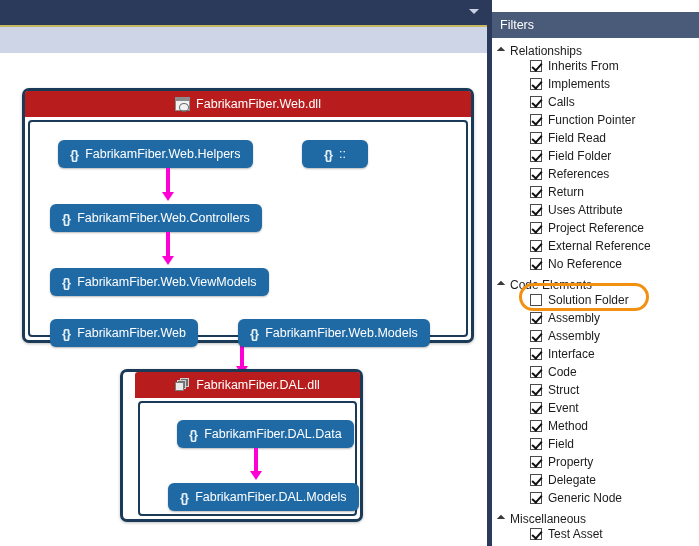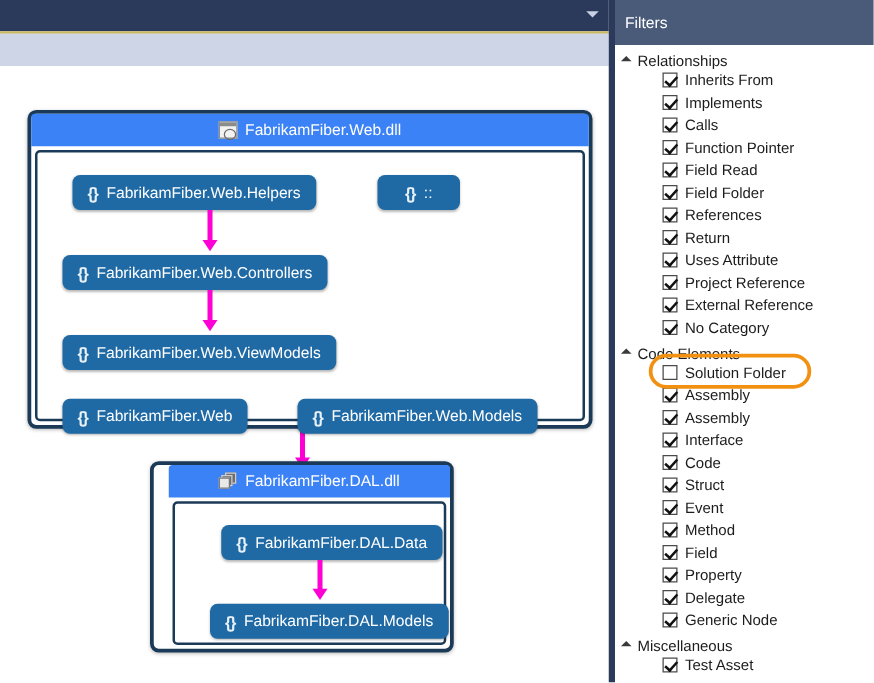--- a/index.html
+++ b/index.html
@@ -41,21 +41,21 @@
 
   
   .group {
     position: absolute;
     background: #ffffff;
     border: 3px solid #1b3a57;
     border-radius: 7px;
     box-shadow: 0 1px 3px rgba(0,0,0,0.25);
   }
   .group-header {
-    background: #3b82f6;
+    background: #b91c1c;
     color: #ffffff;
     height: 26px;
     display: flex;
     align-items: center;
     justify-content: center;
     gap: 6px;
     font-size: 12.5px;
     border-radius: 3px 3px 0 0;
   }
   .group-body {
@@ -134,27 +134,28 @@
   
   .panel-divider {
     position: absolute; left: 487px; top: 0; width: 5px; height: 546px;
     background: #2b3a5b;
   }
   .filters-panel {
     position: absolute; left: 492px; top: 0; width: 207px; height: 546px;
     background: #ffffff;
   }
   .filters-header {
-    height: 36px;
+    height: 26px;
     background: #4a5a79;
     color: #ffffff;
     font-size: 12.5px;
     display: flex;
     align-items: center;
     padding-left: 8px;
+    margin-top: 12px;
   }
   .filters-body {
     padding-top: 4px;
     font-size: 12px;
     color: #1c1c1c;
   }
   .tree-group {
     display: flex; align-items: center; gap: 6px;
     height: 18px; padding-left: 4px;
   }
@@ -342,21 +343,21 @@
         <div class="tree-item">
           <span class="cbox checked"></span>
           <span class="tree-item-label">Project Reference</span>
         </div>
         <div class="tree-item">
           <span class="cbox checked"></span>
           <span class="tree-item-label">External Reference</span>
         </div>
         <div class="tree-item">
           <span class="cbox checked"></span>
-          <span class="tree-item-label">No Category</span>
+          <span class="tree-item-label">No Reference</span>
         </div>
         <div class="tree-group">
           <span class="expander"></span>
           <span class="tree-group-label">Code Elements</span>
         </div>
         <div class="tree-item">
           <span class="cbox"></span>
           <span class="tree-item-label">Solution Folder</span>
         </div>
         <div class="tree-item">

